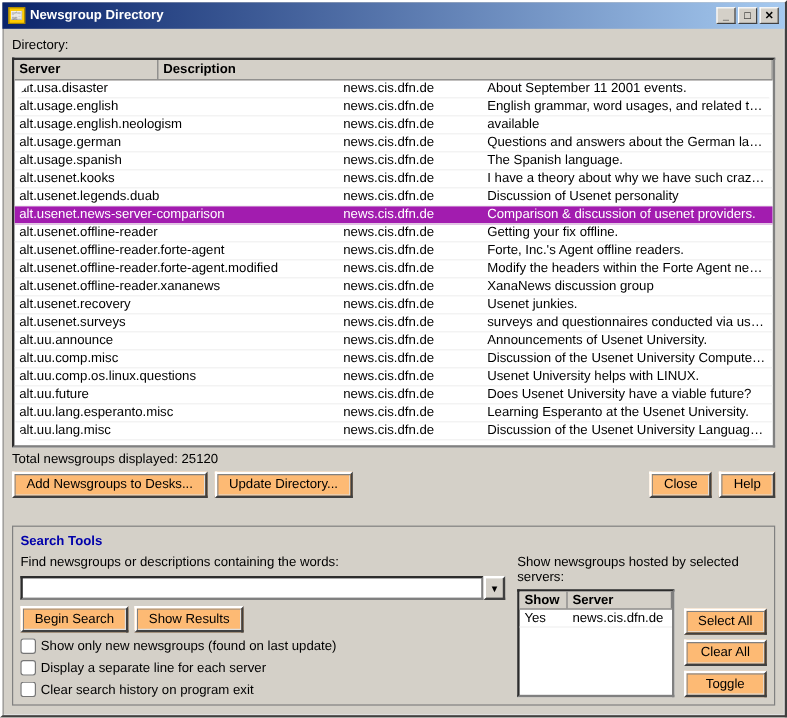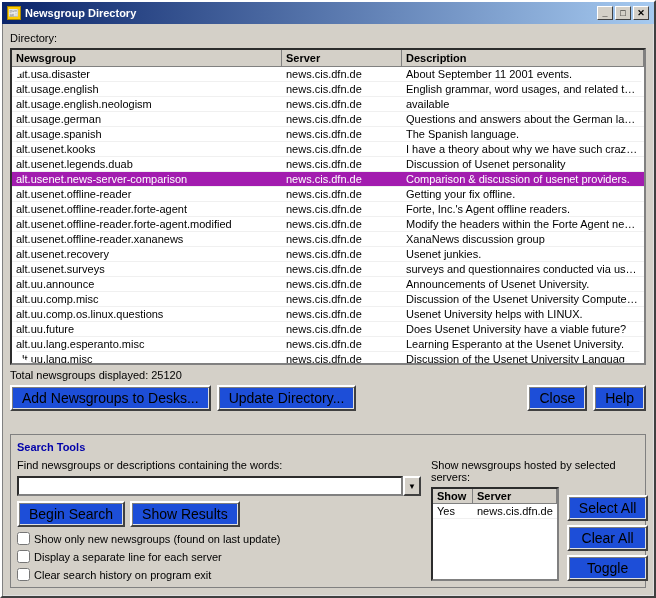--- a/index.html
+++ b/index.html
@@ -137,26 +137,26 @@
       font-size: 11px;
       color: #000;
     }
     .button-row {
       display: flex;
       align-items: center;
       gap: 6px;
     }
     .btn {
       padding: 3px 10px;
-      background: #1d4ed8;
+      background: #fdba74;
       border: 2px solid #ffffff;
       border-right-color: #404040;
       border-bottom-color: #404040;
       box-shadow: 1px 1px 0 #808080 inset, -1px -1px 0 #dfdfdf inset;
-      font-size: 14px;
+      font-size: 11px;
       cursor: pointer;
       font-family: inherit;
       white-space: nowrap;
     }
     .btn-spacer {
       flex: 1;
     }
     .search-tools-box {
       border: 1px solid #808080;
       padding: 6px;
@@ -290,21 +290,20 @@
       <button class="title-btn close-btn">✕</button>
     </div>
   </div>
 
   <div class="window-body">
 
     <div class="directory-label">Directory:</div>
 
     <div class="table-container">
       <div class="table-header">
-        <div class="col-header col-newsgroup">Newsgroup</div>
         <div class="col-header col-server">Server</div>
         <div class="col-header col-description">Description</div>
       </div>
       <div class="table-body" id="table-body">
 
       <div class="table-row">
       <div class="table-cell cell-newsgroup">alt.usa.disaster</div>
       <div class="table-cell cell-server">news.cis.dfn.de</div>
       <div class="table-cell cell-description">About September 11 2001 events.</div>
     </div>

